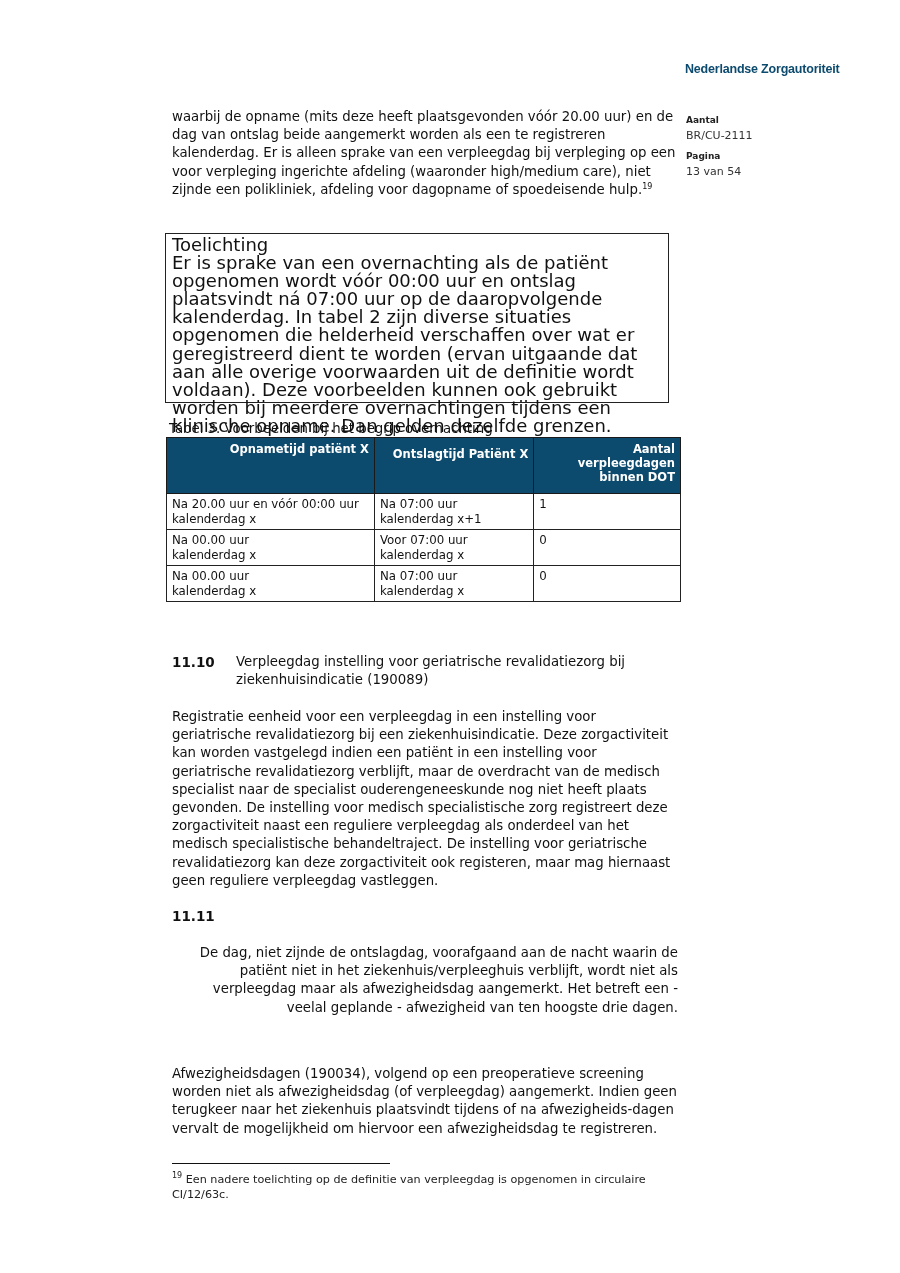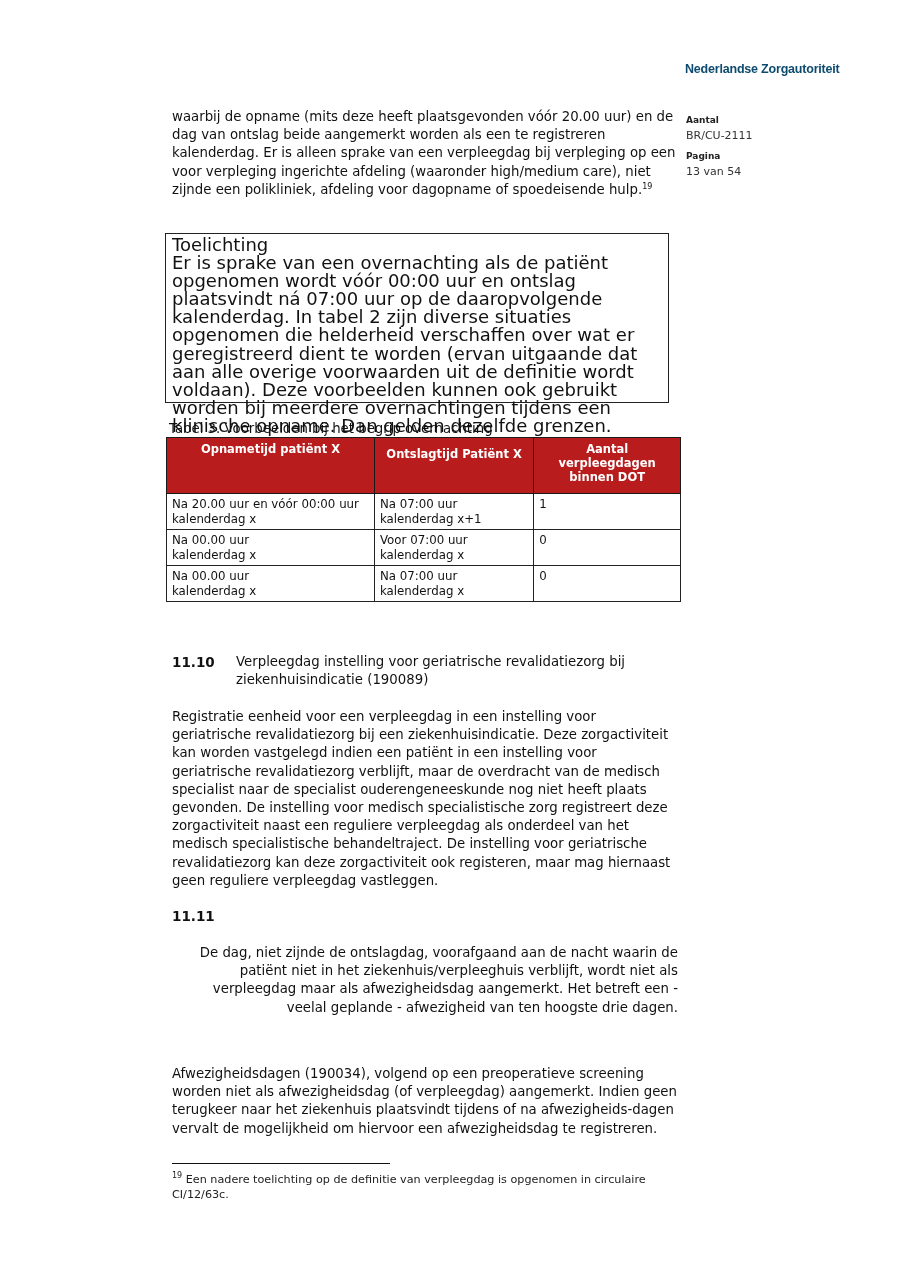--- a/index.html
+++ b/index.html
@@ -26,21 +26,21 @@
     }
     .note-box p { margin: 0; font-size: 18px; line-height: 18.1px; }
     .tbl-caption {
       position: absolute; left: 169px; top: 420px; font-size: 13.3px; line-height: 17px;
     }
     table.t2 {
       position: absolute; left: 166px; top: 437px; width: 515px;
       border-collapse: collapse; font-size: 11.8px; line-height: 14.5px;
     }
     table.t2 th {
-      background: #b91c1c; color: #fff; text-align: center; vertical-align: top;
+      background: #0c4a6e; color: #fff; text-align: right; vertical-align: top;
       font-weight: bold; font-size: 11.5px; line-height: 14px;
       padding: 4px 5px 3px 5px; border: 1px solid #1a1a1a; height: 43px;
     }
     table.t2 th.c2 { padding-top: 9px; }
     table.t2 td {
       vertical-align: top; padding: 3px 5px 1px 5px; border: 1.5px solid #222;
       height: 31px; color: #111;
     }
     .col1 { width: 198px; } .col2 { width: 149px; } .col3 { width: 136px; }
     .sec-head { position: absolute; left: 172px; font-size: 13.3px; line-height: 18px; }

